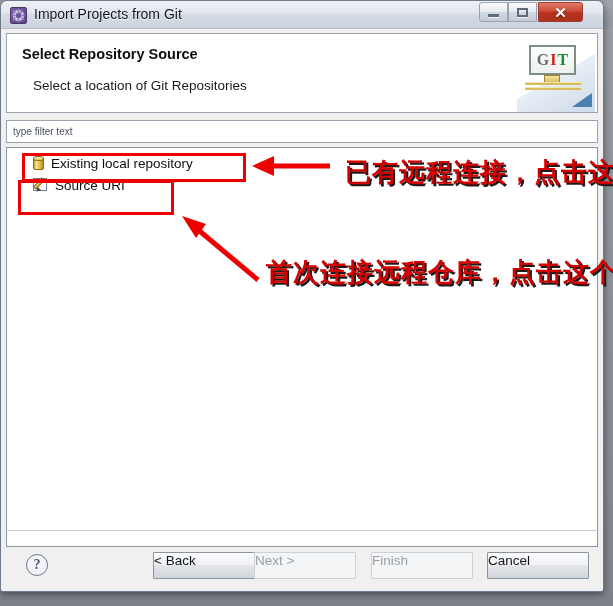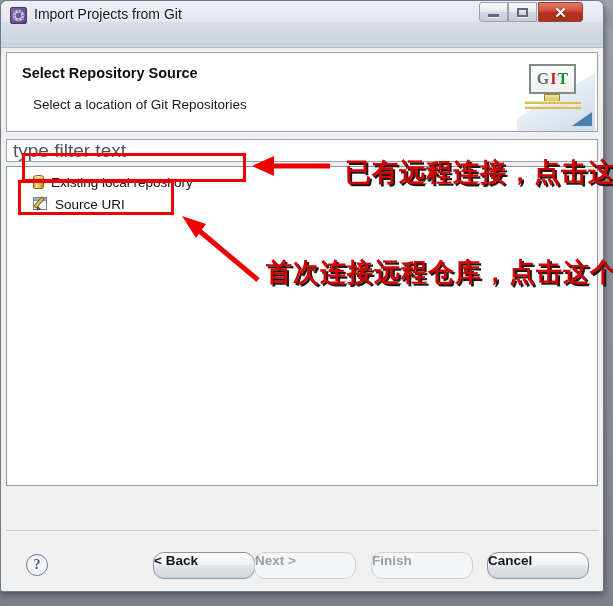--- a/index.html
+++ b/index.html
@@ -50,21 +50,21 @@
     width: 604px; height: 592px;
     background: #f0f0f0;
     border: 1px solid #6f7b8a;
     border-radius: 7px 7px 3px 3px;
     box-shadow: 0 2px 7px rgba(0,0,0,.45);
     overflow: hidden;
   }
   
   #titlebar {
     position: relative;
-    height: 47px;
+    height: 28px;
     background: linear-gradient(180deg,#eef1f5 0%, #e2e7ee 46%, #d6dce5 47%, #ccd4de 100%);
     border-bottom: 1px solid #b6bdc7;
     border-radius: 6px 6px 0 0;
   }
   #title-icon {
     position: absolute; left: 9px; top: 6px;
     width: 17px; height: 17px;
     background: linear-gradient(135deg,#7a5fa8 0%, #5d4485 100%);
     border: 1px solid #4a3669;
     border-radius: 2px;
@@ -147,29 +147,29 @@
   }
 
   
   #wizard-body { position: relative; padding: 0 5px; }
   #filter-input {
     margin-top: 7px;
     width: 100%; height: 23px;
     border: 1px solid #9aa3ae;
     background: #fff;
     font-family: "Liberation Sans", sans-serif;
-    font-size: 19px;
+    font-size: 10px;
     color: #3b4350;
     padding: 0 6px;
     outline: none;
   }
   #filter-input::placeholder { color: #4b5461; opacity: 1; }
   #source-list {
     margin-top: 4px;
-    width: 100%; height: 320px;
+    width: 100%; height: 400px;
     border: 1px solid #8d97a3;
     background: #fff;
     padding: 4px 0 0 0;
     overflow: hidden;
   }
   .list-item {
     display: flex; align-items: center;
     height: 22px;
     padding-left: 26px;
     gap: 7px;
@@ -232,22 +232,21 @@
     color: #47566e;
     font-size: 14px; font-weight: bold;
     display: flex; align-items: center; justify-content: center;
     font-family: "Liberation Serif", serif;
   }
   .wiz-btn {
     position: absolute; top: 551px;
     height: 27px; width: 102px;
     font-family: "Liberation Sans", sans-serif;
     font-size: 13.5px;
-    border-radius: 11px;
-    font-weight: bold;
+    border-radius: 1px;
   }
   .wiz-btn.enabled {
     border: 1px solid #8a949f;
     background: linear-gradient(180deg,#fcfcfd 0%, #f1f2f4 46%, #e3e5e9 50%, #d2d6dc 100%);
     color: #11141a;
   }
   .wiz-btn.disabled {
     border: 1px solid #cdd1d6;
     background: #f4f5f6;
     color: #9aa0a8;

